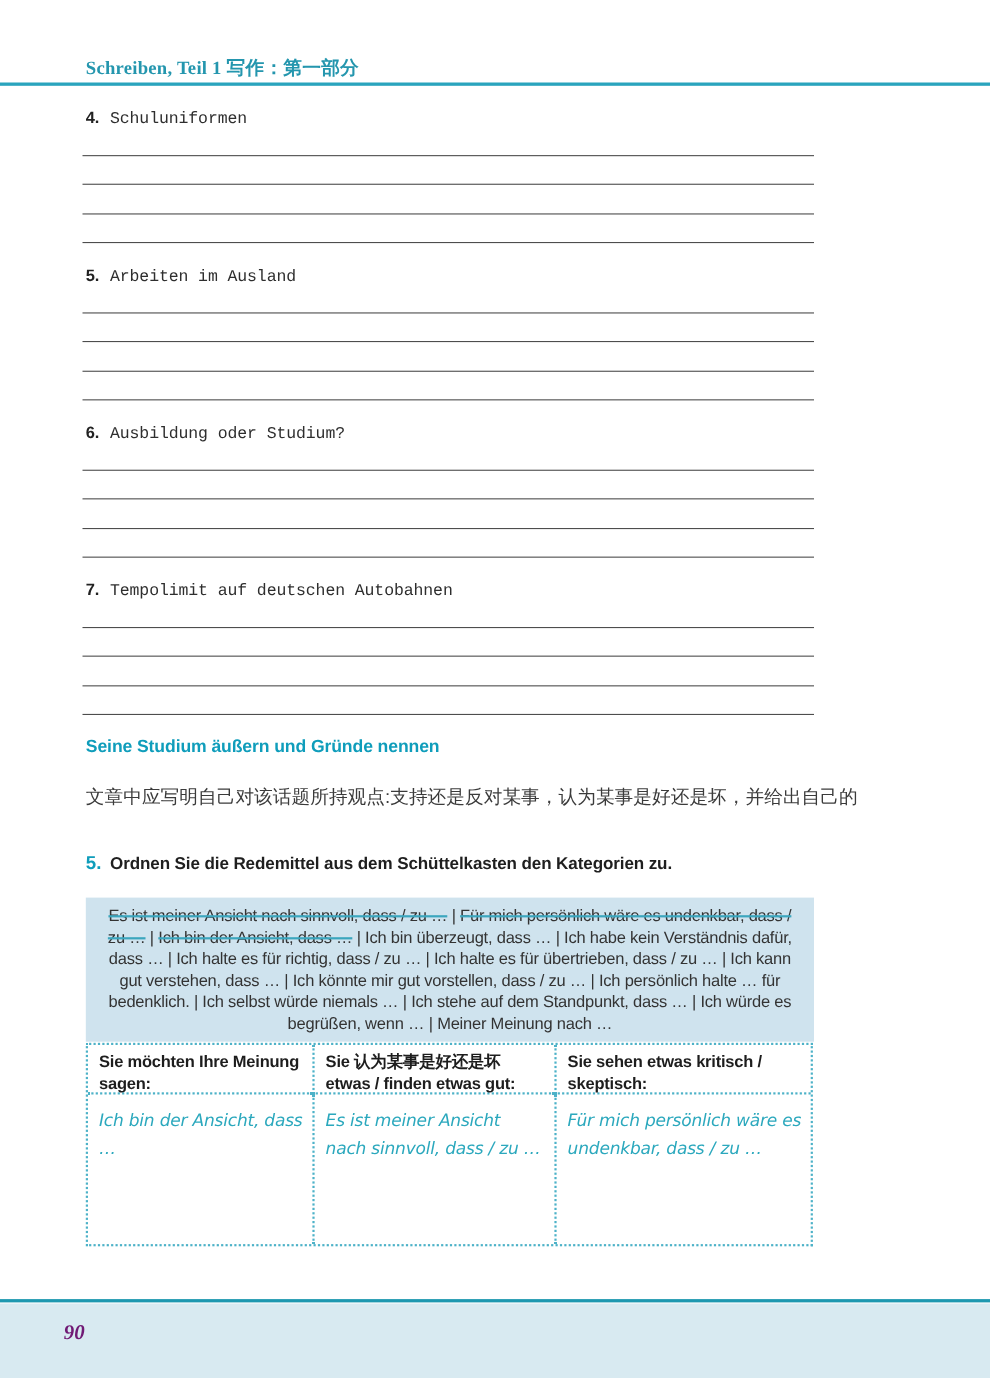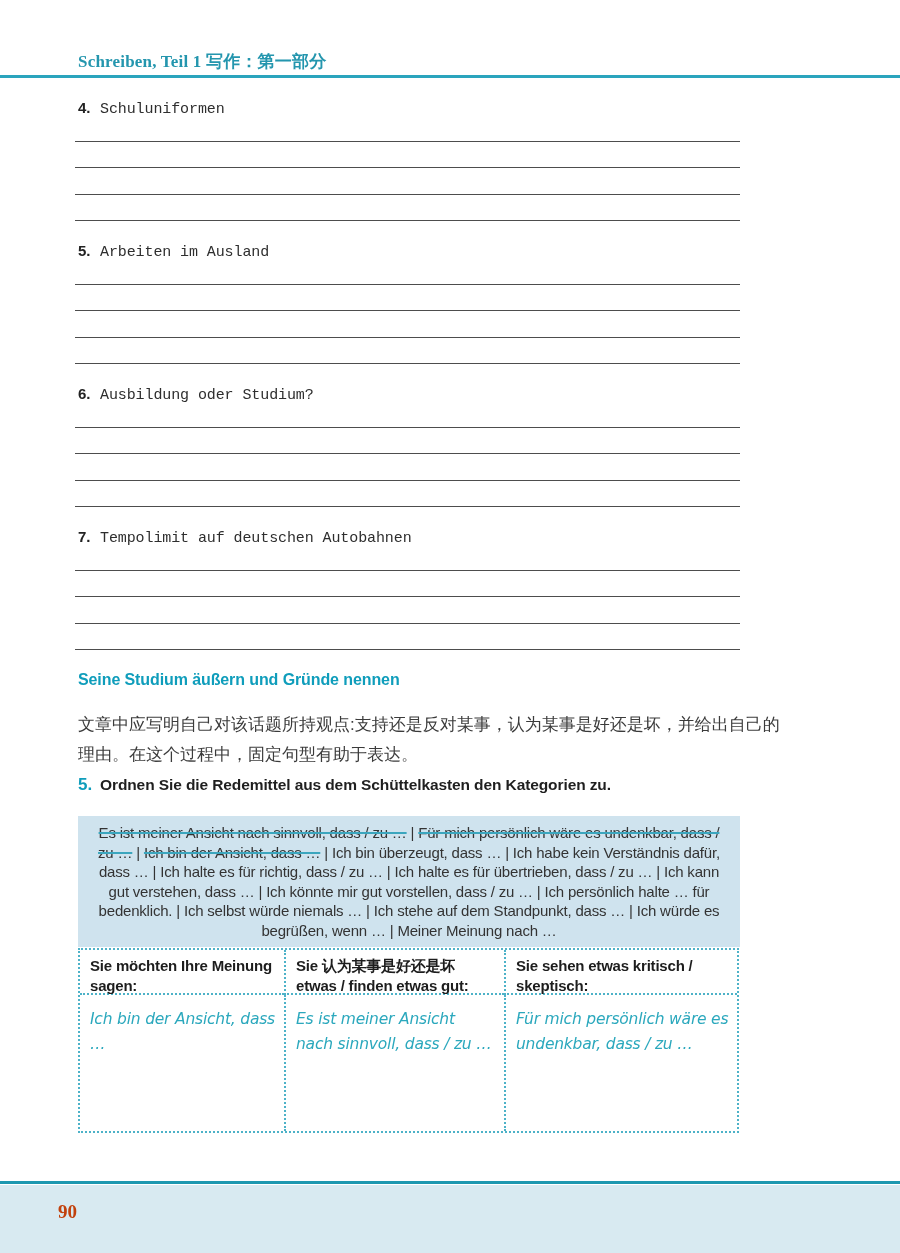--- a/index.html
+++ b/index.html
@@ -74,21 +74,21 @@
   .cell.ans { grid-row:2; padding-top:12px;
               font-family:"DejaVu Sans",cursive,sans-serif; font-style:italic;
               font-size:15.5px; line-height:25px; color:#2ba8bd; letter-spacing:-0.2px; }
 
   
   .footer-rule { position:absolute; left:0; top:1181px; width:900px; height:2.5px; background:#1d98b0; }
   .footer-band { position:absolute; left:0; top:1185px; width:900px; height:68px; background:#d8eaf1; }
   .page-num {
     position:absolute; left:58px; top:16px;
     font-family:"Liberation Serif","DejaVu Serif",serif;
-    font-weight:bold; font-size:19px; color:#c2410c;
+    font-weight:bold; font-size:19px; color:#701a75;font-style:italic;
   }
 </style>
 </head>
 <body>
 
 <div class="page">
 
   <div class="header-title">Schreiben, Teil 1 写作：第一部分</div>
   <div class="header-rule"></div>
 
@@ -132,21 +132,20 @@
         <div class="ex-line" style="top: 68px;"></div>
         <div class="ex-line" style="top: 95px;"></div>
         <div class="ex-line" style="top: 121px;"></div>
       </div>
     </div>
 
   <div class="opinion-heading">Seine Studium äußern und Gründe nennen</div>
 
   <div class="intro-zh" id="introZh">
       <div class="zh-line">文章中应写明自己对该话题所持观点:支持还是反对某事，认为某事是好还是坏，并给出自己的</div>
-      <div class="zh-line">理由。在这个过程中，固定句型有助于表达。</div>
     </div>
 
   <div class="task-line">
     <span class="task-num">5.</span>
     <span class="task-instr">Ordnen Sie die Redemittel aus dem Schüttelkasten den Kategorien zu.</span>
   </div>
 
   <div class="word-box" id="wordBox"><span class="phrase struck">Es ist meiner Ansicht nach sinnvoll, dass / zu …</span><span class="sep"> | </span><span class="phrase struck">Für mich persönlich wäre es undenkbar, dass / zu …</span><span class="sep"> | </span><span class="phrase struck">Ich bin der Ansicht, dass …</span><span class="sep"> | </span><span class="phrase">Ich bin überzeugt, dass …</span><span class="sep"> | </span><span class="phrase">Ich habe kein Verständnis dafür, dass …</span><span class="sep"> | </span><span class="phrase">Ich halte es für richtig, dass / zu …</span><span class="sep"> | </span><span class="phrase">Ich halte es für übertrieben, dass / zu …</span><span class="sep"> | </span><span class="phrase">Ich kann gut verstehen, dass …</span><span class="sep"> | </span><span class="phrase">Ich könnte mir gut vorstellen, dass / zu …</span><span class="sep"> | </span><span class="phrase">Ich persönlich halte … für bedenklich.</span><span class="sep"> | </span><span class="phrase">Ich selbst würde niemals …</span><span class="sep"> | </span><span class="phrase">Ich stehe auf dem Standpunkt, dass …</span><span class="sep"> | </span><span class="phrase">Ich würde es begrüßen, wenn …</span><span class="sep"> | </span><span class="phrase">Meiner Meinung nach …</span></div>
 
   <div class="cat-table" id="catTable">

